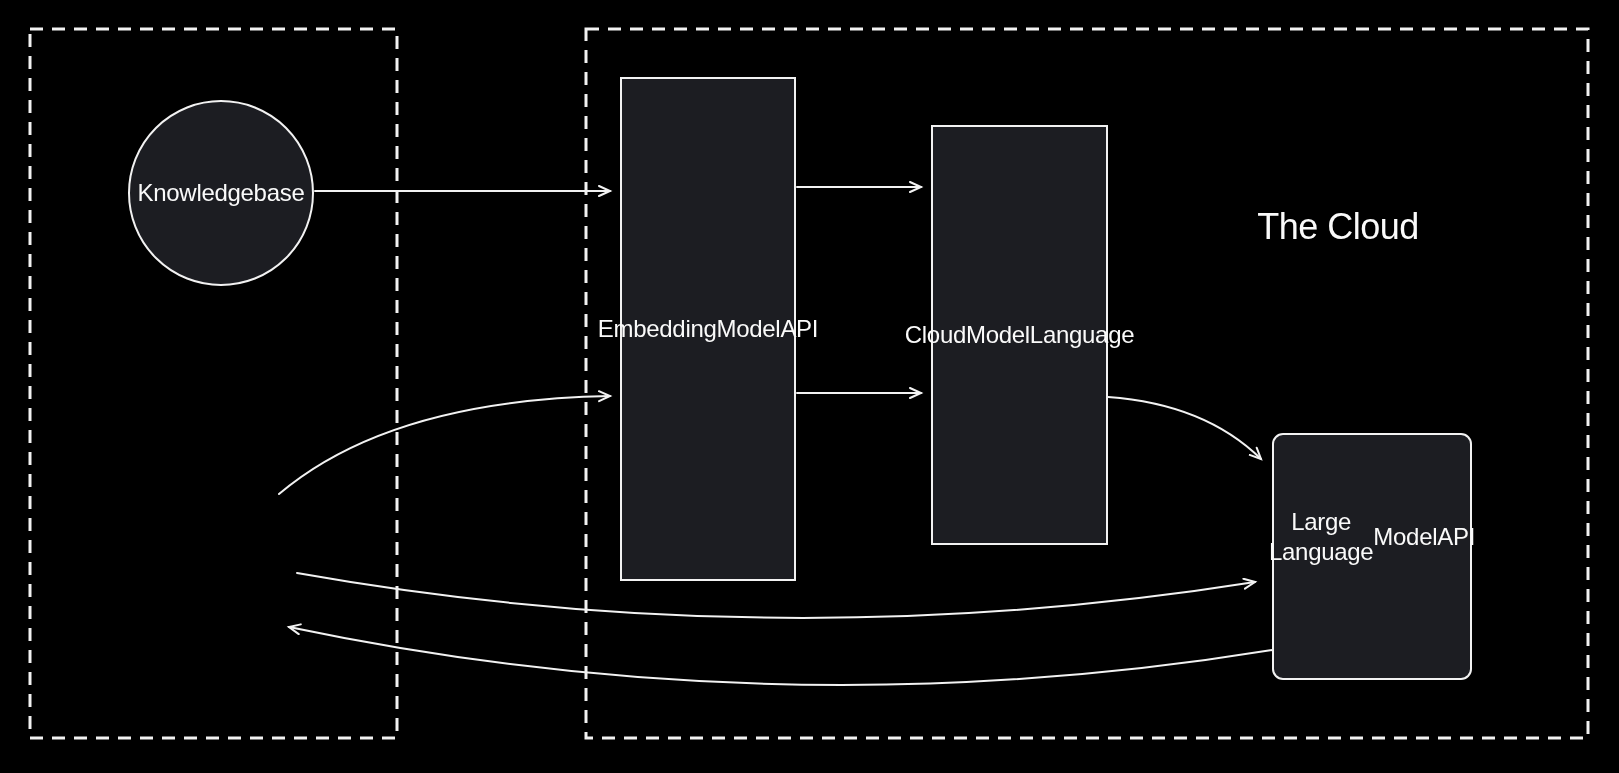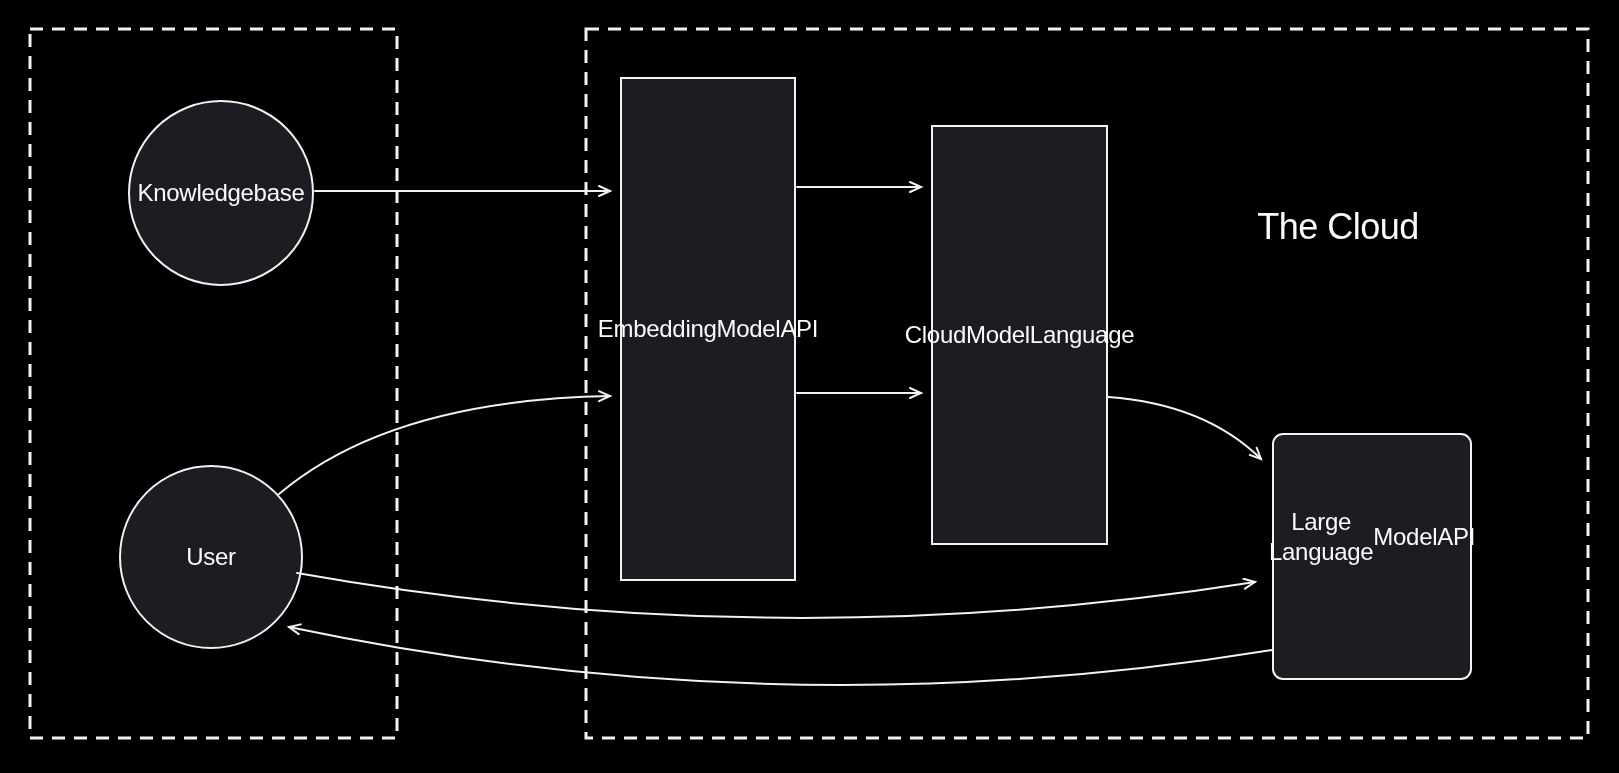--- a/index.html
+++ b/index.html
@@ -65,23 +65,20 @@
 
   <div class="region-label label-cloud">
     <div>The Cloud</div>
   </div>
 
   <div class="node circle node-kb">
     <div>Knowledge</div>
     <div>base</div>
   </div>
 
-  <div class="node circle node-user">
-    <div>User</div>
-  </div>
 
   <div class="node node-embedding">
     <div>Embedding</div>
     <div>Model</div>
     <div>API</div>
   </div>
 
   <div class="node node-cvd">
     <div>Cloud</div>
     <div>Model</div>

